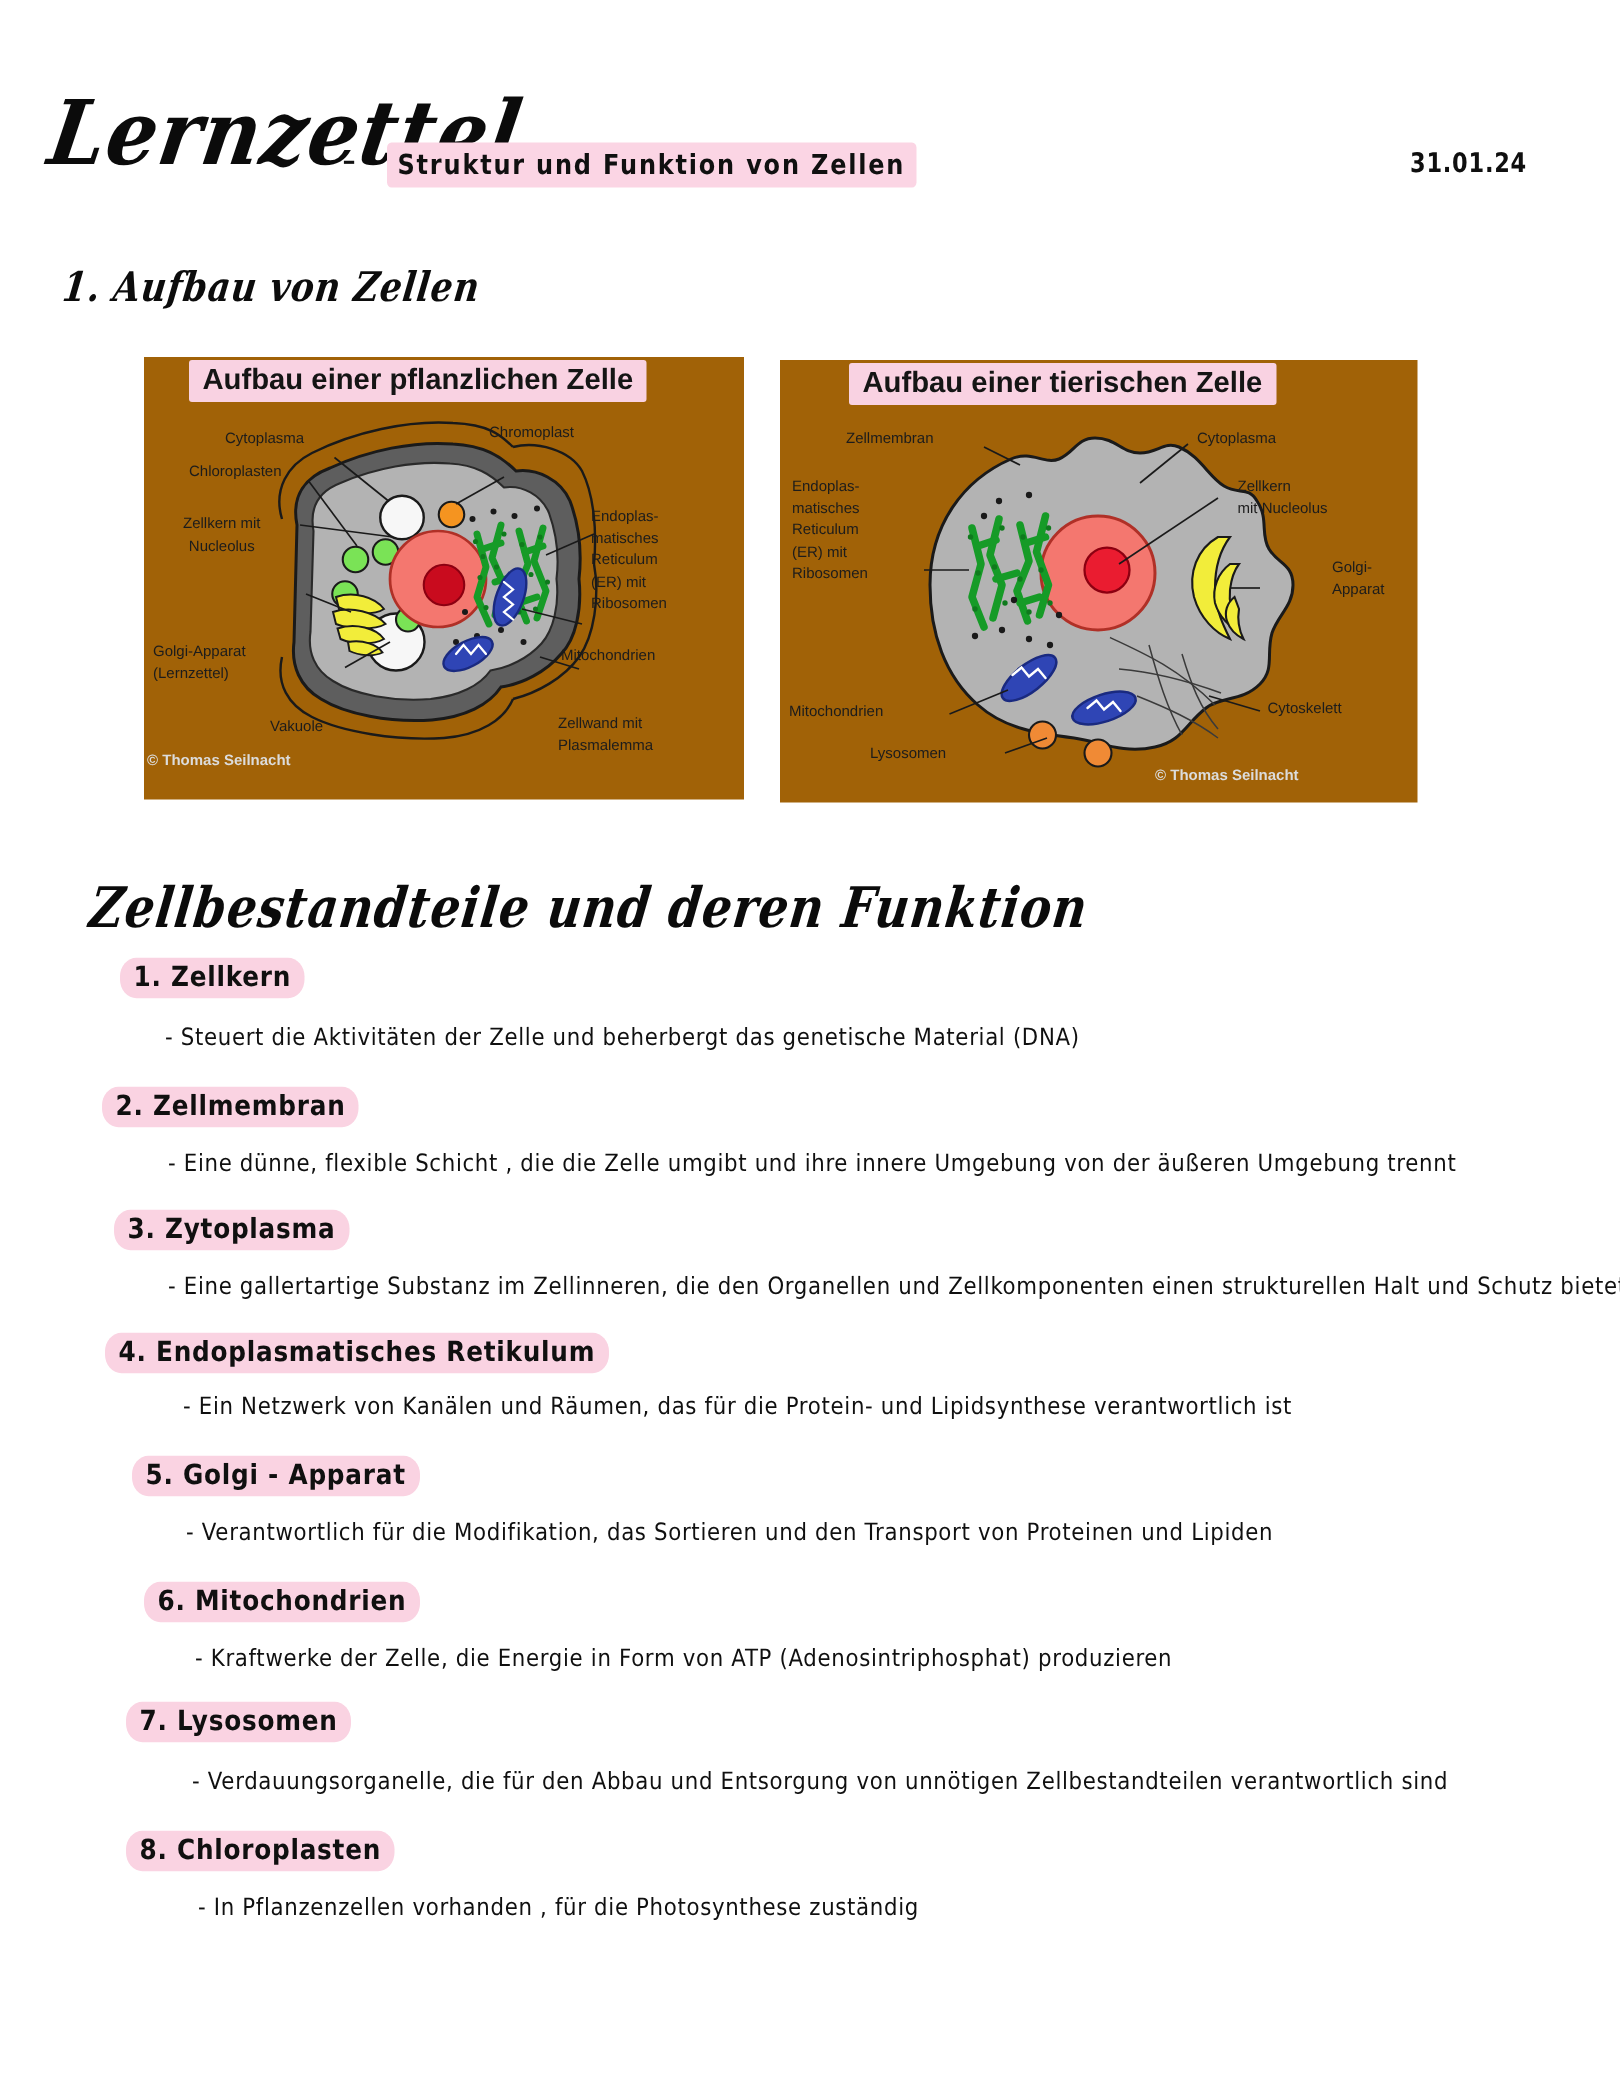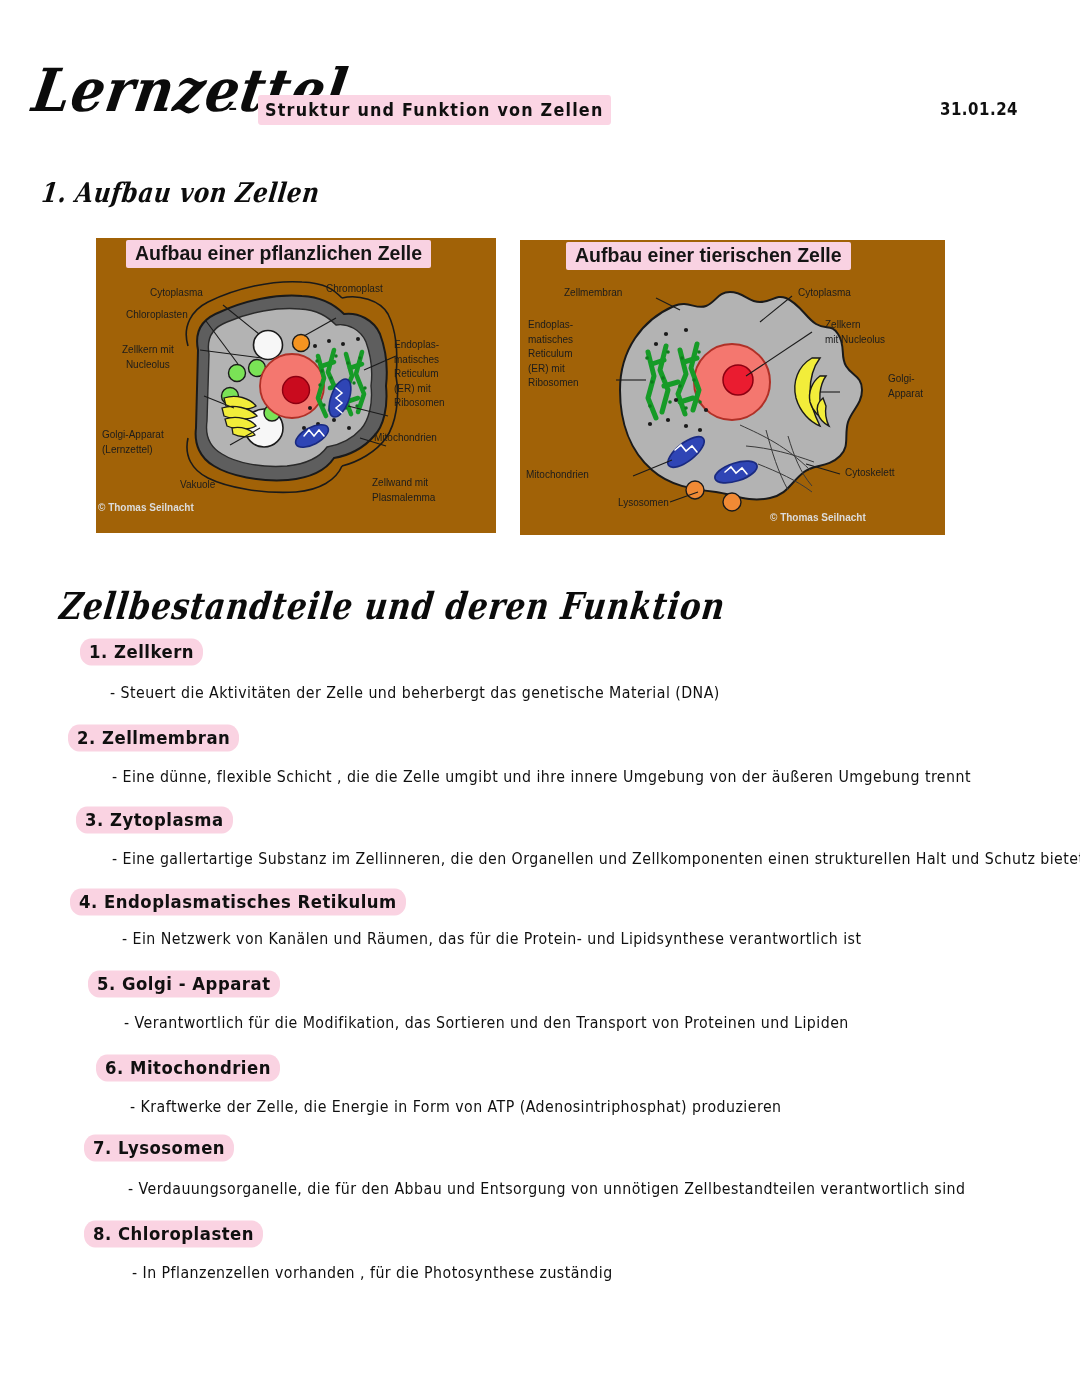--- a/index.html
+++ b/index.html
@@ -404,21 +404,21 @@
     </g>
   </svg>
 
   <div class="dlabel" style="left:44px; top:46px;">Zellmembran</div>
   <div class="dlabel" style="left:8px;  top:78px;">Endoplas-
 matisches
 Reticulum
 (ER) mit
 Ribosomen</div>
   <div class="dlabel" style="left:6px;  top:228px;">Mitochondrien</div>
-  <div class="dlabel" style="left:60px; top:256px;margin-left:38px;">Lysosomen</div>
+  <div class="dlabel" style="left:60px; top:256px;">Lysosomen</div>
   <div class="dlabel" style="left:278px;top:46px;">Cytoplasma</div>
   <div class="dlabel" style="left:305px;top:78px;">Zellkern
 mit Nucleolus</div>
   <div class="dlabel" style="left:325px;top:132px;margin-left:43px;">Golgi-
 Apparat</div>
   <div class="dlabel" style="left:325px;top:226px;">Cytoskelett</div>
   <div class="watermark" style="left:250px; top:272px;">© Thomas Seilnacht</div>
 </div>
 
 <div id="parts-heading" class="hand">Zellbestandteile und deren Funktion</div>

